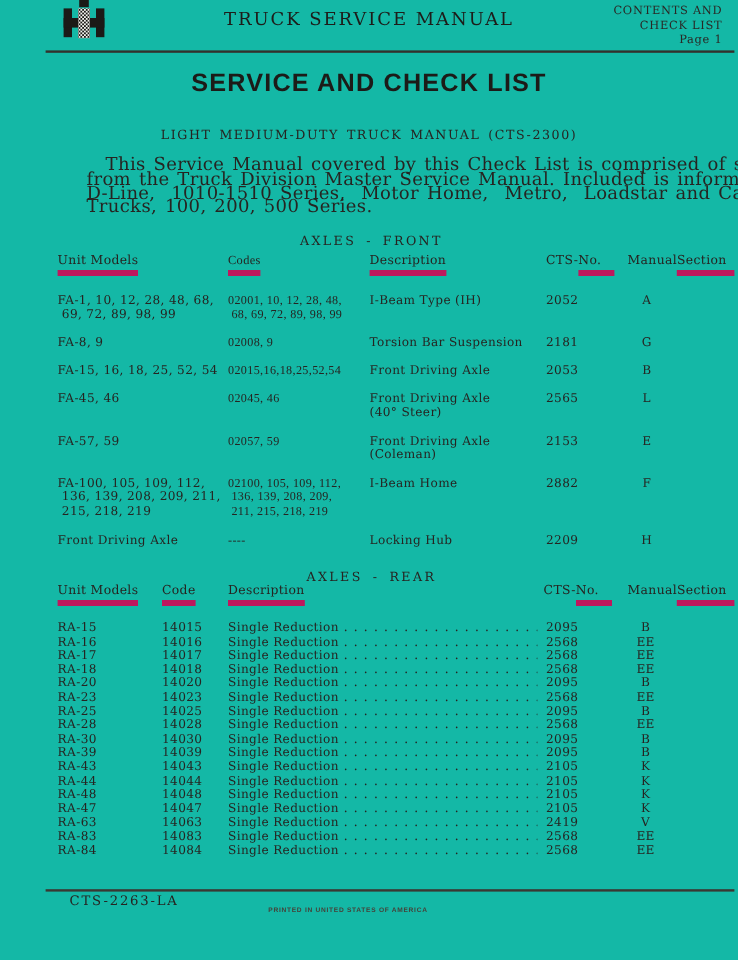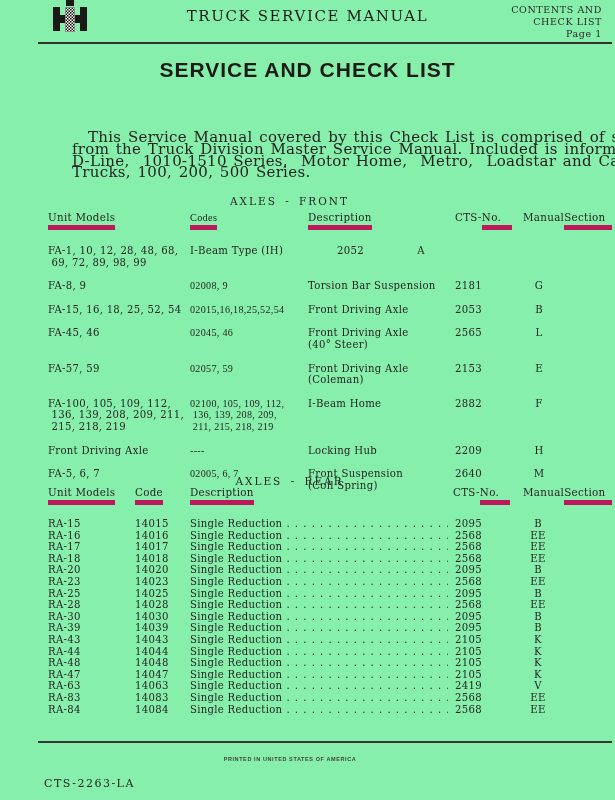--- a/index.html
+++ b/index.html
@@ -1,20 +1,20 @@
 <!DOCTYPE html>
 <html><head>
 <meta charset="utf-8">
 <style>
   html, body { margin: 0; padding: 0; background: #ffffff; }
   .page {
     position: relative;
     width: 615px;
     height: 800px;
-    background: #86efac;
+    background: #14b8a6;
     font-family: "DejaVu Serif", serif;
     color: #262421;
     overflow: hidden;
   }
   
   .logo { position: absolute; left: 52px; top: 0px; width: 36px; height: 32px; }
   .header-title {
     position: absolute; top: 7px; left: 0px; width: 615px;
     text-align: center; font-size: 15px; letter-spacing: 1.6px; color: #1d1c19;
   }
@@ -34,21 +34,21 @@
     position: absolute; top: 107px; left: 0px; width: 615px; text-align: center;
     font-size: 10.5px; letter-spacing: 1.3px; word-spacing: 2px;
   }
   .intro {
     position: absolute; top: 132px; left: 72px; width: 510px;
     font-size: 15px; line-height: 11.8px; letter-spacing: 0.3px; word-spacing: 1.5px;
     white-space: pre; text-indent: 16px;
   }
   .sec-title {
     position: absolute; left: 0px; width: 579px; text-align: center;
-    font-size: 10.5px; letter-spacing: 2px; word-spacing: 3px;
+    font-size: 10.5px; letter-spacing: 2px; word-spacing: 3px; padding-left: 20px;
   }
   .sec-title.front { top: 195px; }
   .sec-title.rear  { top: 475px; }
   
   .thead {
     position: absolute; left: 48px; display: flex; align-items: flex-end;
     font-size: 10.3px; line-height: 11.5px; letter-spacing: 0.3px;
   }
   .thead.front { top: 212px; }
   .thead.rear  { top: 487px; }
@@ -85,21 +85,21 @@
   }
   .rrow > span { box-sizing: border-box; white-space: pre; }
   .desc-wrap { display: flex; overflow: hidden; }
   .dots { flex: 1 1 0; overflow: hidden; white-space: nowrap; padding-left: 4px; }
   .dots::before {
     content: ". . . . . . . . . . . . . . . . . . . . . . . . . . . . . . . . . . . . . . . .";
     letter-spacing: 1px;
   }
   
   .footer-rule { position: absolute; top: 741px; left: 38px; width: 574px; height: 2px; background: #3a3832; }
-  .doc-number { position: absolute; top: 744px; left: 44px; font-size: 11px; letter-spacing: 1.5px; margin-top: 33px; }
+  .doc-number { position: absolute; top: 744px; left: 58px; font-size: 11px; letter-spacing: 1.5px; }
   .printed-note {
     position: absolute; top: 756px; left: 0px; width: 580px; text-align: center;
     font-family: "Liberation Sans", sans-serif; font-weight: bold;
     font-size: 5.5px; letter-spacing: 0.6px; color: #454239;
   }
 </style>
 </head>
 <body>
 
 <div class="page">
@@ -120,20 +120,21 @@
       <rect x="13" y="7" width="10" height="25" fill="url(#chk)"></rect>
     </svg>
   </div>
   <div class="header-title">TRUCK SERVICE MANUAL</div>
   <div class="header-right">CONTENTS AND
 CHECK LIST
 Page 1</div>
   <div class="top-rule"></div>
 
   <div class="main-title">SERVICE AND CHECK LIST</div>
+  <div class="subtitle">LIGHT MEDIUM-DUTY TRUCK MANUAL (CTS-2300)</div>
   <div class="intro">This Service Manual covered by this Check List is comprised of sections extracted
 from the Truck Division Master Service Manual. Included is information on the
 D-Line,  1010-1510 Series,  Motor Home,  Metro,  Loadstar and Cargostar Model
 Trucks, 100, 200, 500 Series.</div>
 
   <div class="sec-title front">AXLES - FRONT</div>
 
   <div class="thead front">
     <span class="f-c1"><span class="hu">Unit Models</span></span>
     <span class="f-c2"><span class="hu">Codes</span></span>
@@ -145,20 +146,22 @@
     <div class="f-c5 hdr hstack">
       <span>Manual</span>
       <span class="hu w48">Section</span>
     </div>
   </div>
 
   <div class="rows front" id="front-rows">
   <div class="frow">
     <span class="f-c1">FA-1, 10, 12, 28, 48, 68,
  69, 72, 89, 98, 99</span>
+    <span class="f-c2">02001, 10, 12, 28, 48,
+ 68, 69, 72, 89, 98, 99</span>
     <span class="f-c3">I-Beam Type (IH)</span>
     <span class="f-c4">2052</span>
     <span class="f-c5 cell">A</span>
   </div>
 
   <div class="frow">
     <span class="f-c1">FA-8, 9</span>
     <span class="f-c2">02008, 9</span>
     <span class="f-c3">Torsion Bar Suspension</span>
     <span class="f-c4">2181</span>
@@ -204,28 +207,20 @@
   </div>
 
   <div class="frow">
     <span class="f-c1">Front Driving Axle</span>
     <span class="f-c2">----</span>
     <span class="f-c3">Locking Hub</span>
     <span class="f-c4">2209</span>
     <span class="f-c5 cell">H</span>
   </div>
 
-  <div class="frow">
-    <span class="f-c1">FA-5, 6, 7</span>
-    <span class="f-c2">02005, 6, 7</span>
-    <span class="f-c3">Front Suspension
-(Coil Spring)</span>
-    <span class="f-c4">2640</span>
-    <span class="f-c5 cell">M</span>
-  </div>
 </div>
 
   <div class="sec-title rear">AXLES - REAR</div>
 
   <div class="thead rear">
     <span class="r-c1"><span class="hu">Unit Models</span></span>
     <span class="r-c2"><span class="hu">Code</span></span>
     <span class="r-c3"><span class="hu">Description</span></span>
     <div class="r-c4 hdr hstack">
       <span>CTS-</span>

